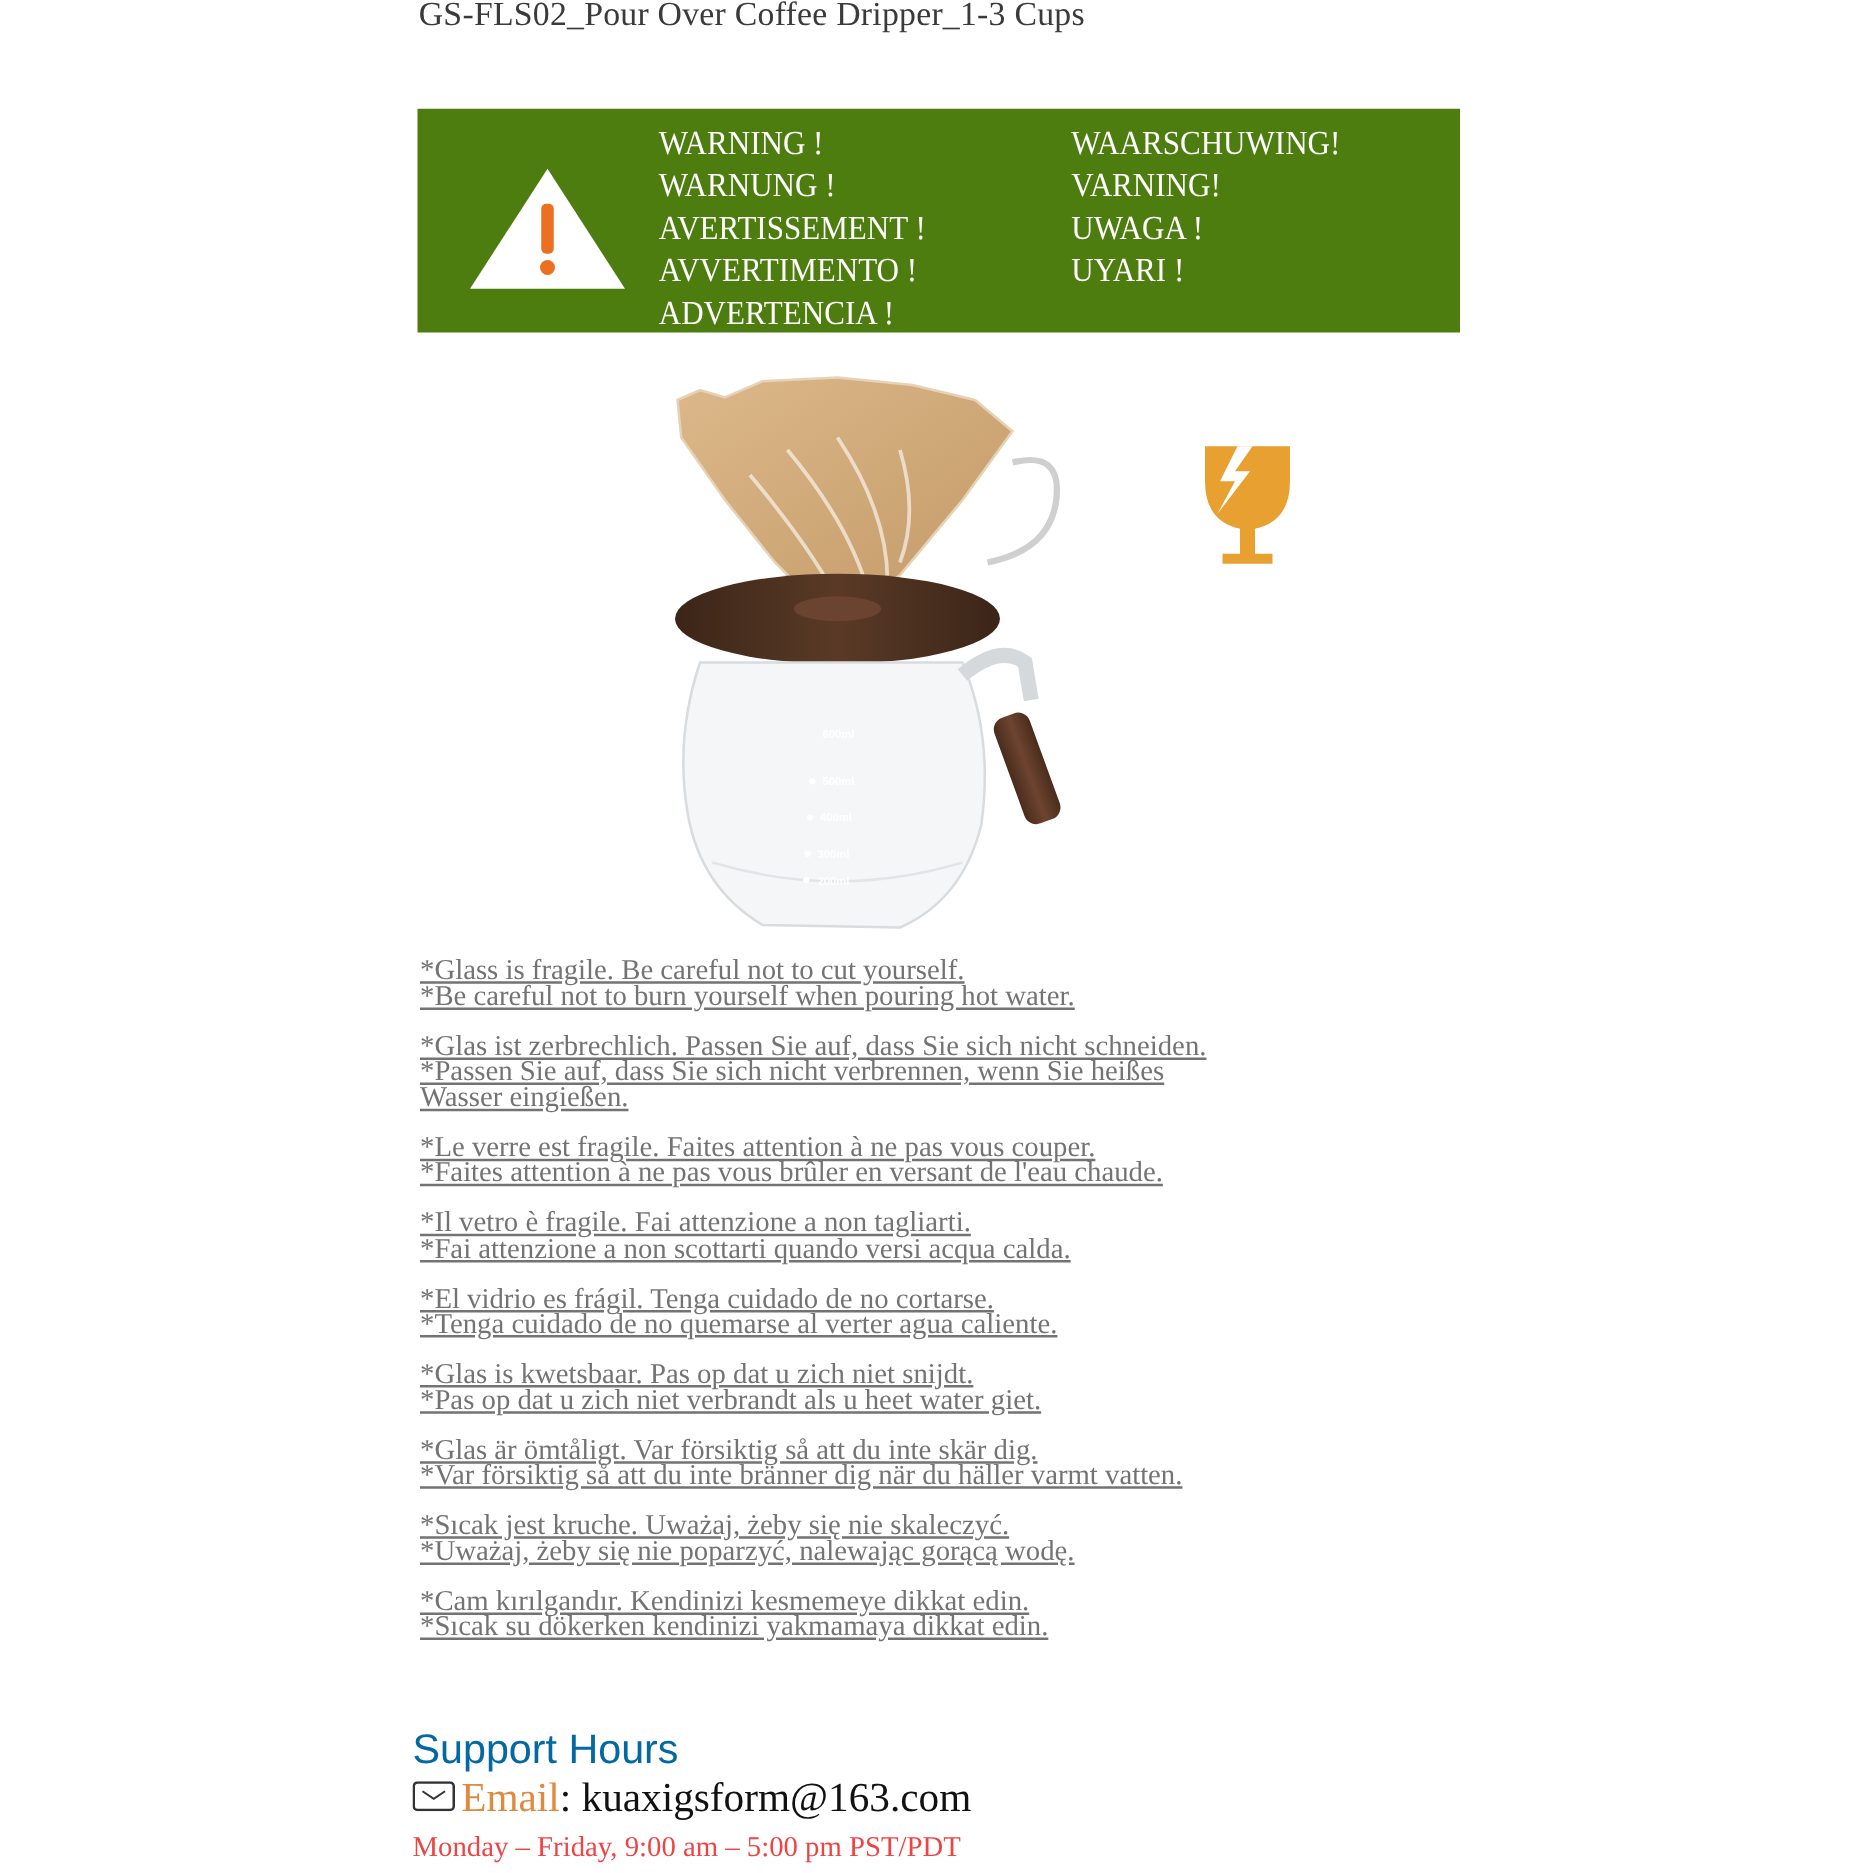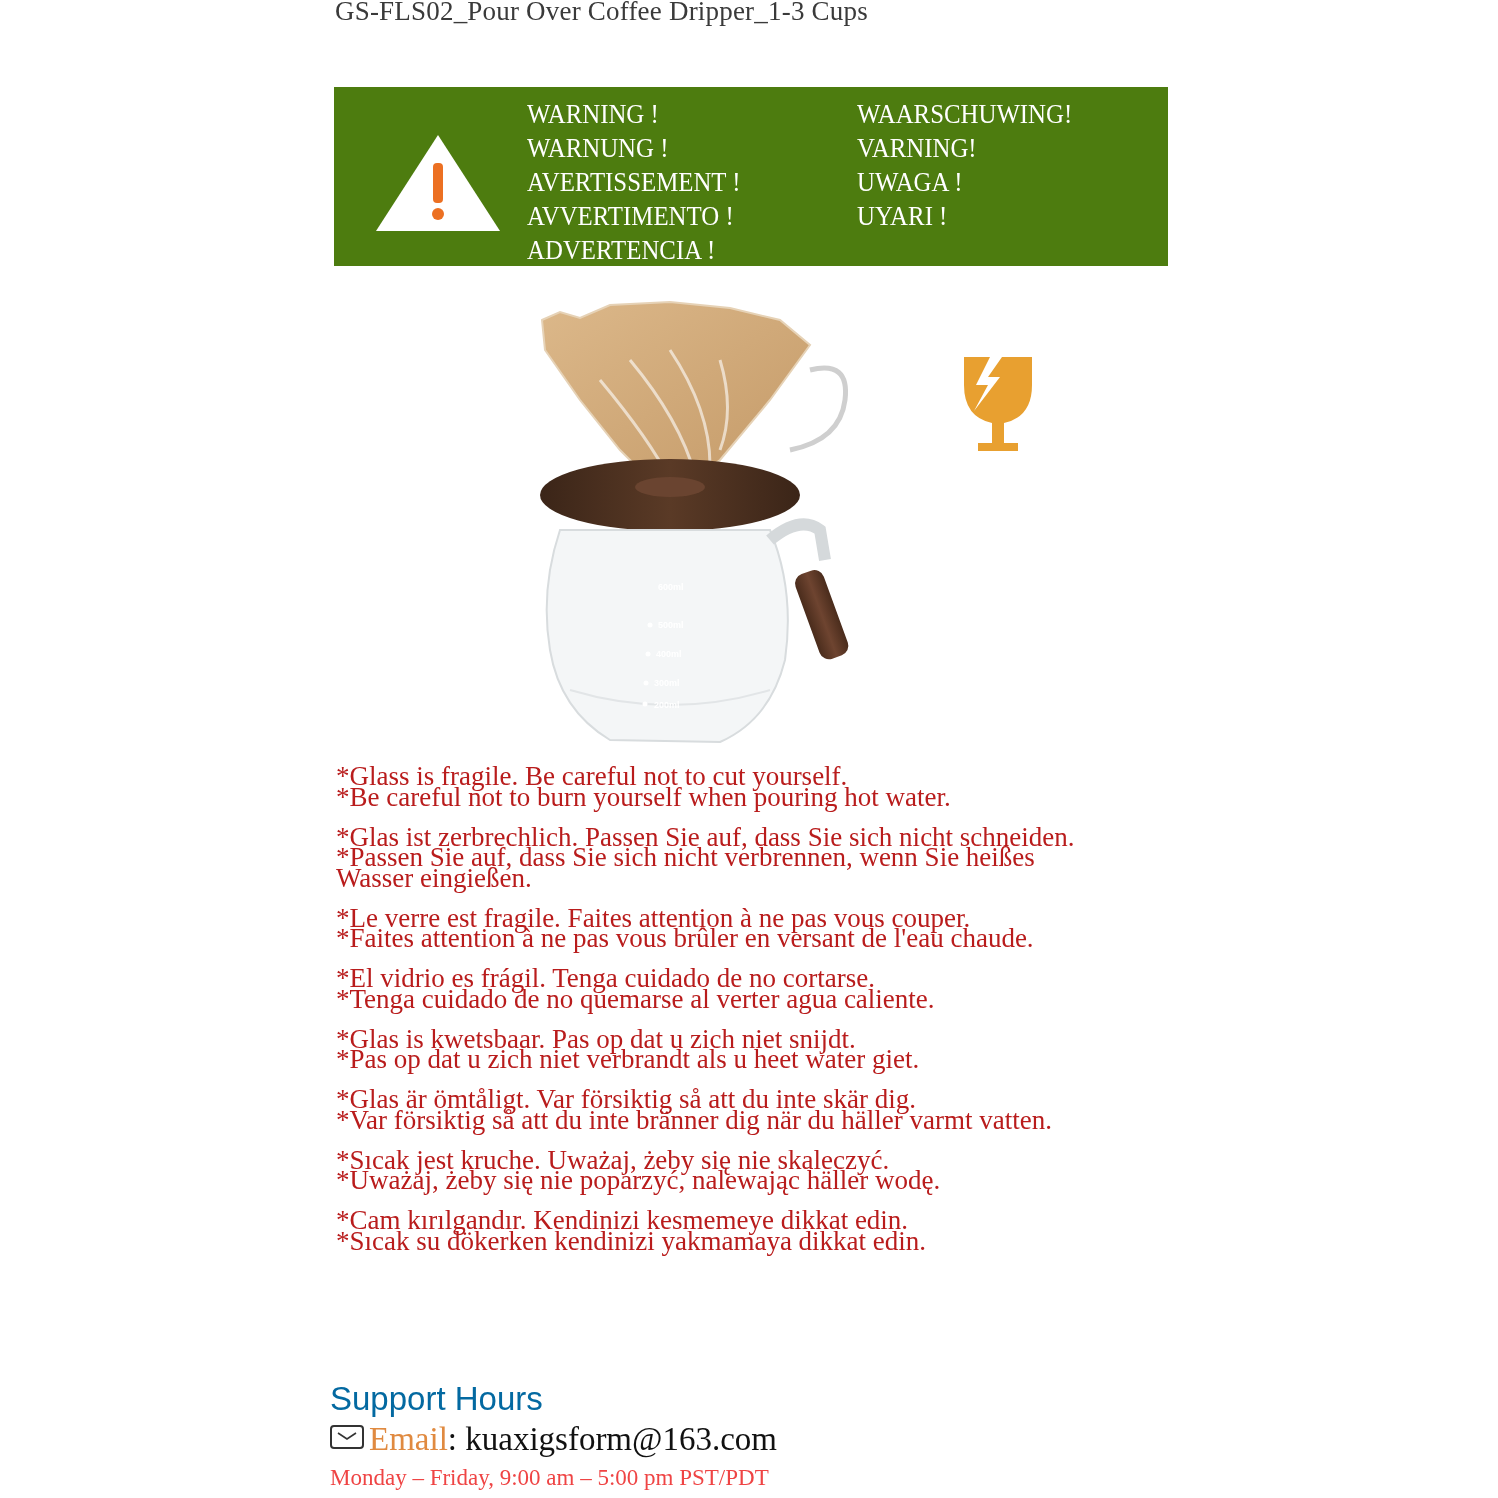--- a/index.html
+++ b/index.html
@@ -5,21 +5,21 @@
   html, body { margin:0; padding:0; background:#ffffff; }
   body { width:1498px; height:1498px; position:relative; overflow:hidden; font-family:"Liberation Serif", serif; color:#222; }
   .title { position:absolute; left:335px; top:-4px; font-family:"Liberation Serif", serif; font-size:27px; color:#3a3a3a; letter-spacing:0.2px; white-space:nowrap; }
   .banner { position:absolute; left:334px; top:87px; width:834px; height:179px; background:#4d7c0f; }
   .banner .tri { position:absolute; left:40px; top:46px; width:128px; height:100px; }
   .banner .col { position:absolute; top:10px; color:#fff; font-family:"Liberation Serif", serif; font-size:27px; line-height:34px; white-space:nowrap; transform:scaleX(0.92); transform-origin:left top; }
   .banner .col1 { left:193px; }
   .banner .col2 { left:523px; }
   .product { position:absolute; left:520px; top:290px; width:390px; height:460px; }
   .fragile { position:absolute; left:962px; top:355px; width:72px; height:100px; }
-  .warnings { position:absolute; left:336px; top:766px; width:830px; font-family:"Liberation Serif", serif; font-size:27px; line-height:20.5px; color:#b91c1c; transform:scaleX(1.0); }
+  .warnings { position:absolute; left:336px; top:766px; width:830px; font-family:"Liberation Serif", serif; font-size:23px; line-height:20.5px; color:#737373; transform:scaleX(1.0);text-decoration:underline; }
   .warnings .para { margin:0 0 19.5px 0; }
   .warnings .line { display:block; white-space:nowrap; }
   .support { position:absolute; left:330px; top:1378px; }
   .support .heading { font-family:"Liberation Sans", sans-serif; font-size:33px; color:#0369a1; line-height:42px; }
   .support .email-row { font-family:"Liberation Serif", serif; font-size:33px; line-height:38px; color:#111; display:flex; align-items:center; white-space:nowrap; }
   .support .email-label { color:#e08a40; }
   .support .hours { font-family:"Liberation Serif", serif; font-size:23px; line-height:40px; color:#ef4444; white-space:nowrap; }
   .mail-icon { width:34px; height:24px; margin-right:5px; margin-top:-4px; }
 </style>
 </head>
@@ -106,34 +106,38 @@
   <div class="para">
     <span class="line">*Glas ist zerbrechlich. Passen Sie auf, dass Sie sich nicht schneiden.</span>
     <span class="line">*Passen Sie auf, dass Sie sich nicht verbrennen, wenn Sie heißes</span>
     <span class="line">Wasser eingießen.</span>
   </div>
   <div class="para">
     <span class="line">*Le verre est fragile. Faites attention à ne pas vous couper.</span>
     <span class="line">*Faites attention à ne pas vous brûler en versant de l'eau chaude.</span>
   </div>
   <div class="para">
+    <span class="line">*Il vetro è fragile. Fai attenzione a non tagliarti.</span>
+    <span class="line">*Fai attenzione a non scottarti quando versi acqua calda.</span>
+  </div>
+  <div class="para">
     <span class="line">*El vidrio es frágil. Tenga cuidado de no cortarse.</span>
     <span class="line">*Tenga cuidado de no quemarse al verter agua caliente.</span>
   </div>
   <div class="para">
     <span class="line">*Glas is kwetsbaar. Pas op dat u zich niet snijdt.</span>
     <span class="line">*Pas op dat u zich niet verbrandt als u heet water giet.</span>
   </div>
   <div class="para">
     <span class="line">*Glas är ömtåligt. Var försiktig så att du inte skär dig.</span>
     <span class="line">*Var försiktig så att du inte bränner dig när du häller varmt vatten.</span>
   </div>
   <div class="para">
     <span class="line">*Sıcak jest kruche. Uważaj, żeby się nie skaleczyć.</span>
-    <span class="line">*Uważaj, żeby się nie poparzyć, nalewając häller wodę.</span>
+    <span class="line">*Uważaj, żeby się nie poparzyć, nalewając gorącą wodę.</span>
   </div>
   <div class="para">
     <span class="line">*Cam kırılgandır. Kendinizi kesmemeye dikkat edin.</span>
     <span class="line">*Sıcak su dökerken kendinizi yakmamaya dikkat edin.</span>
   </div>
 </div>
 
 <div class="support">
   <div class="heading">Support Hours</div>
   <div class="email-row">

